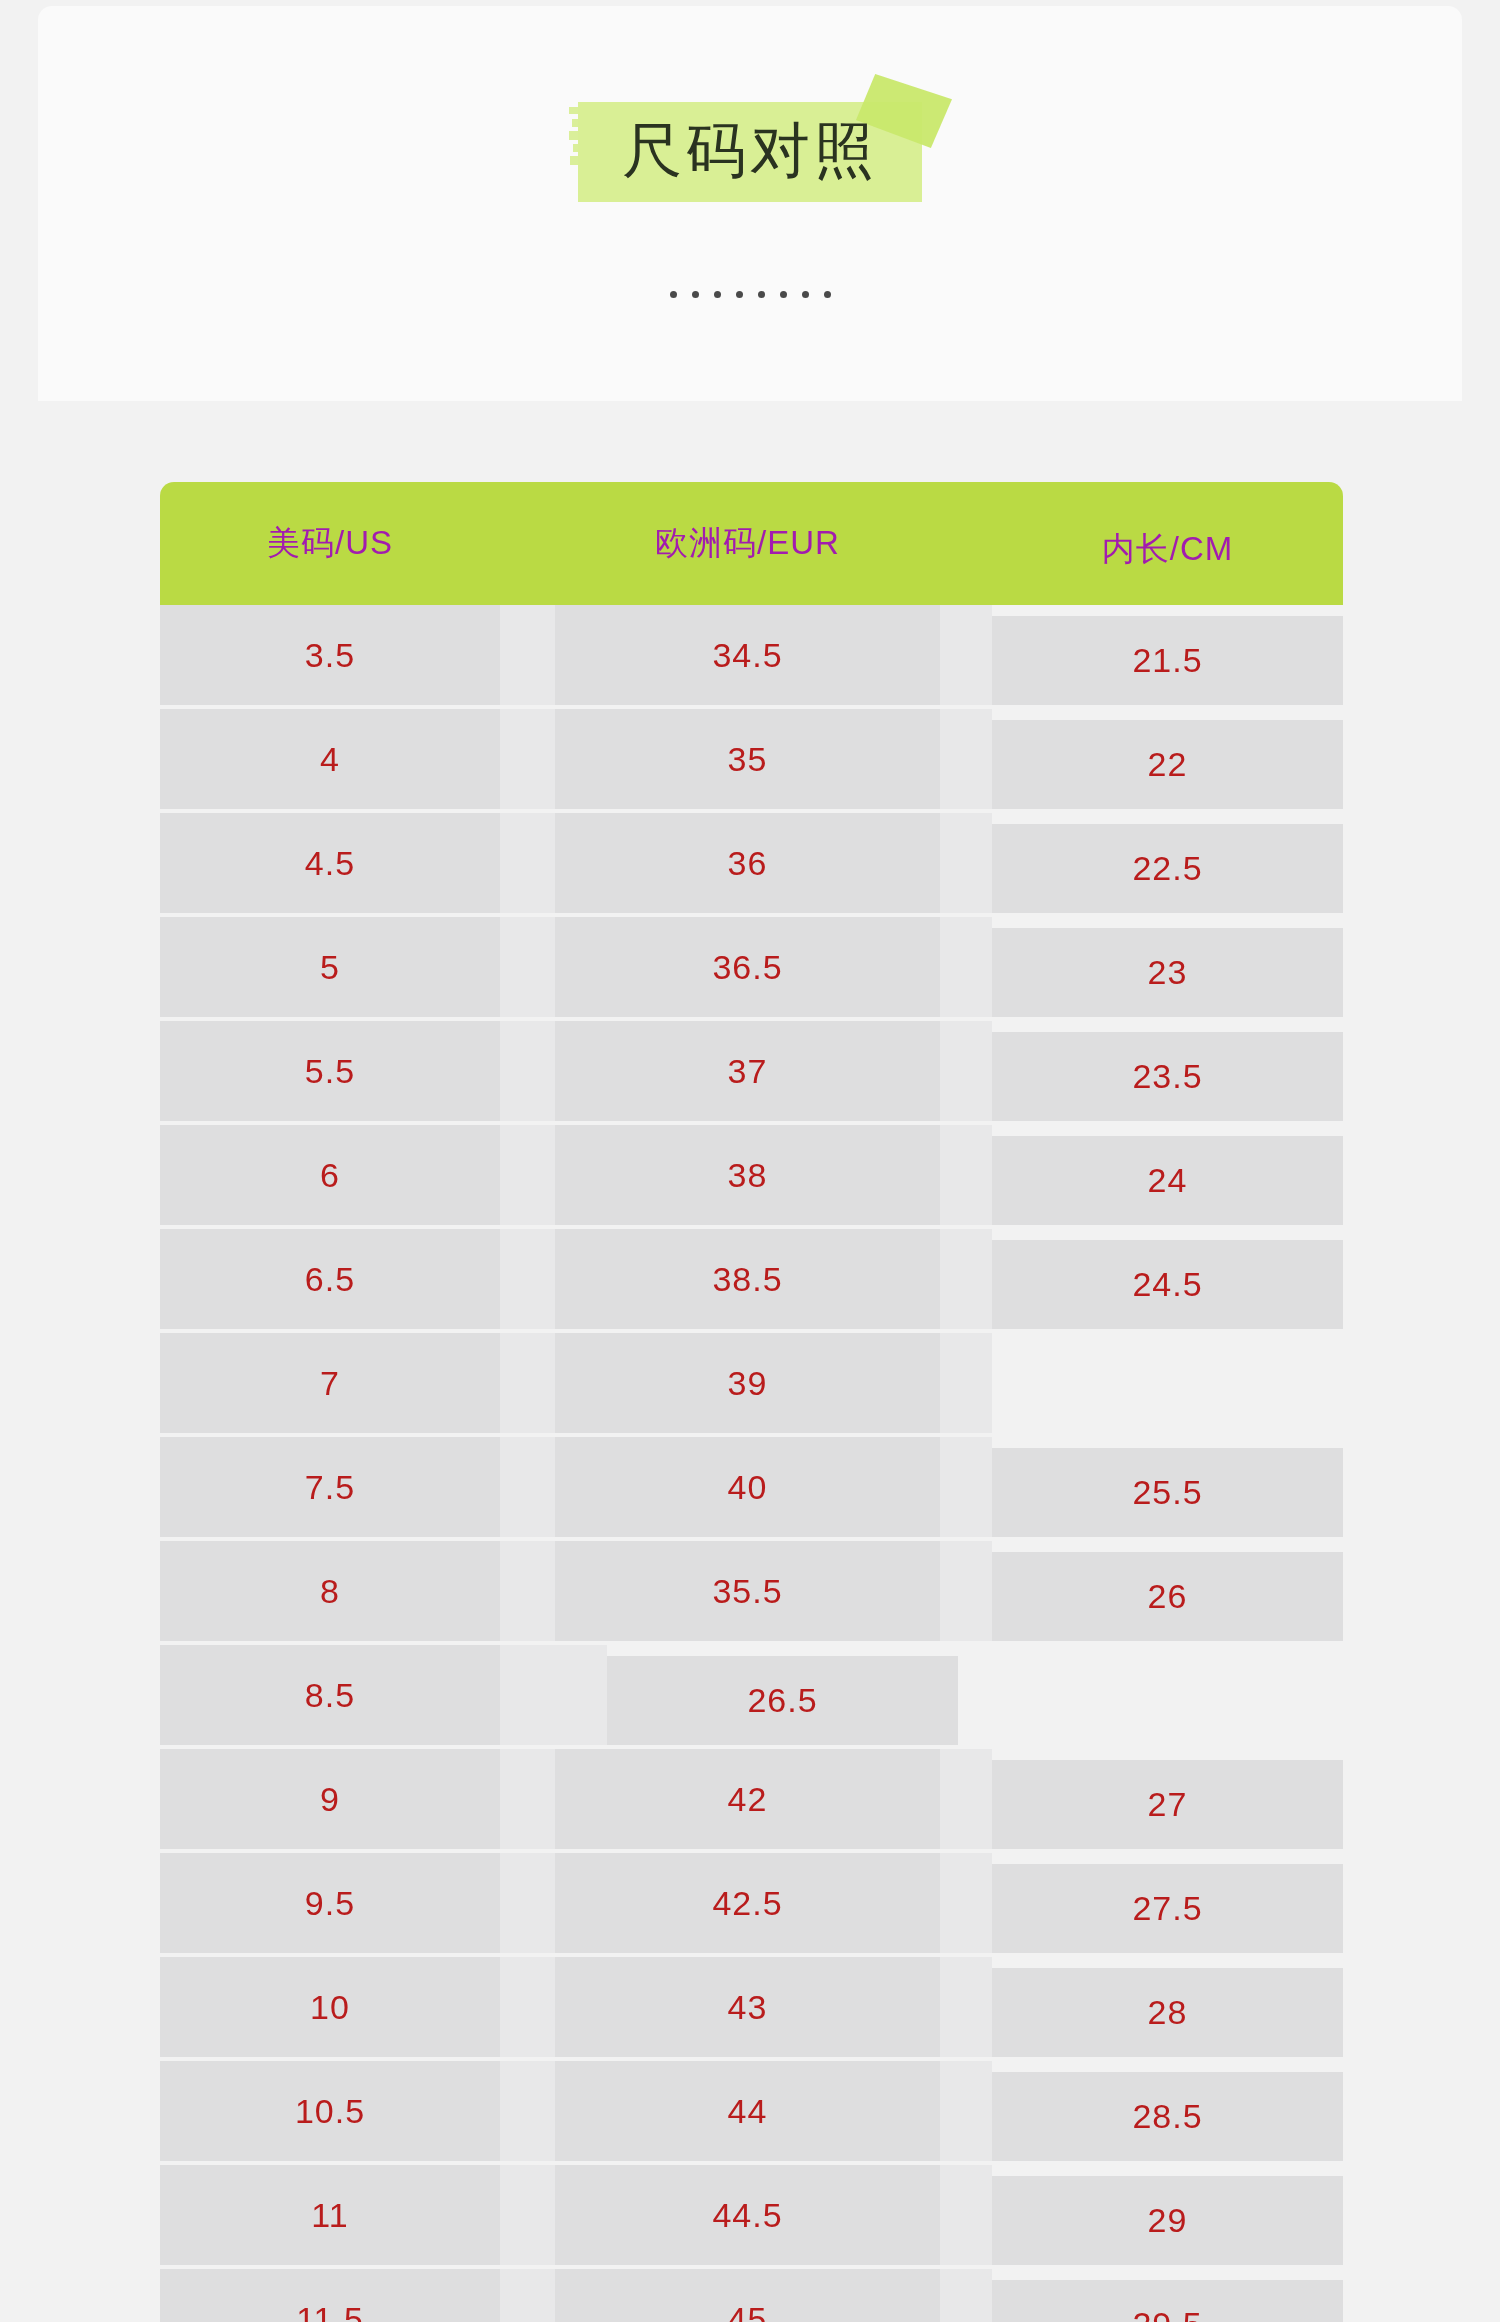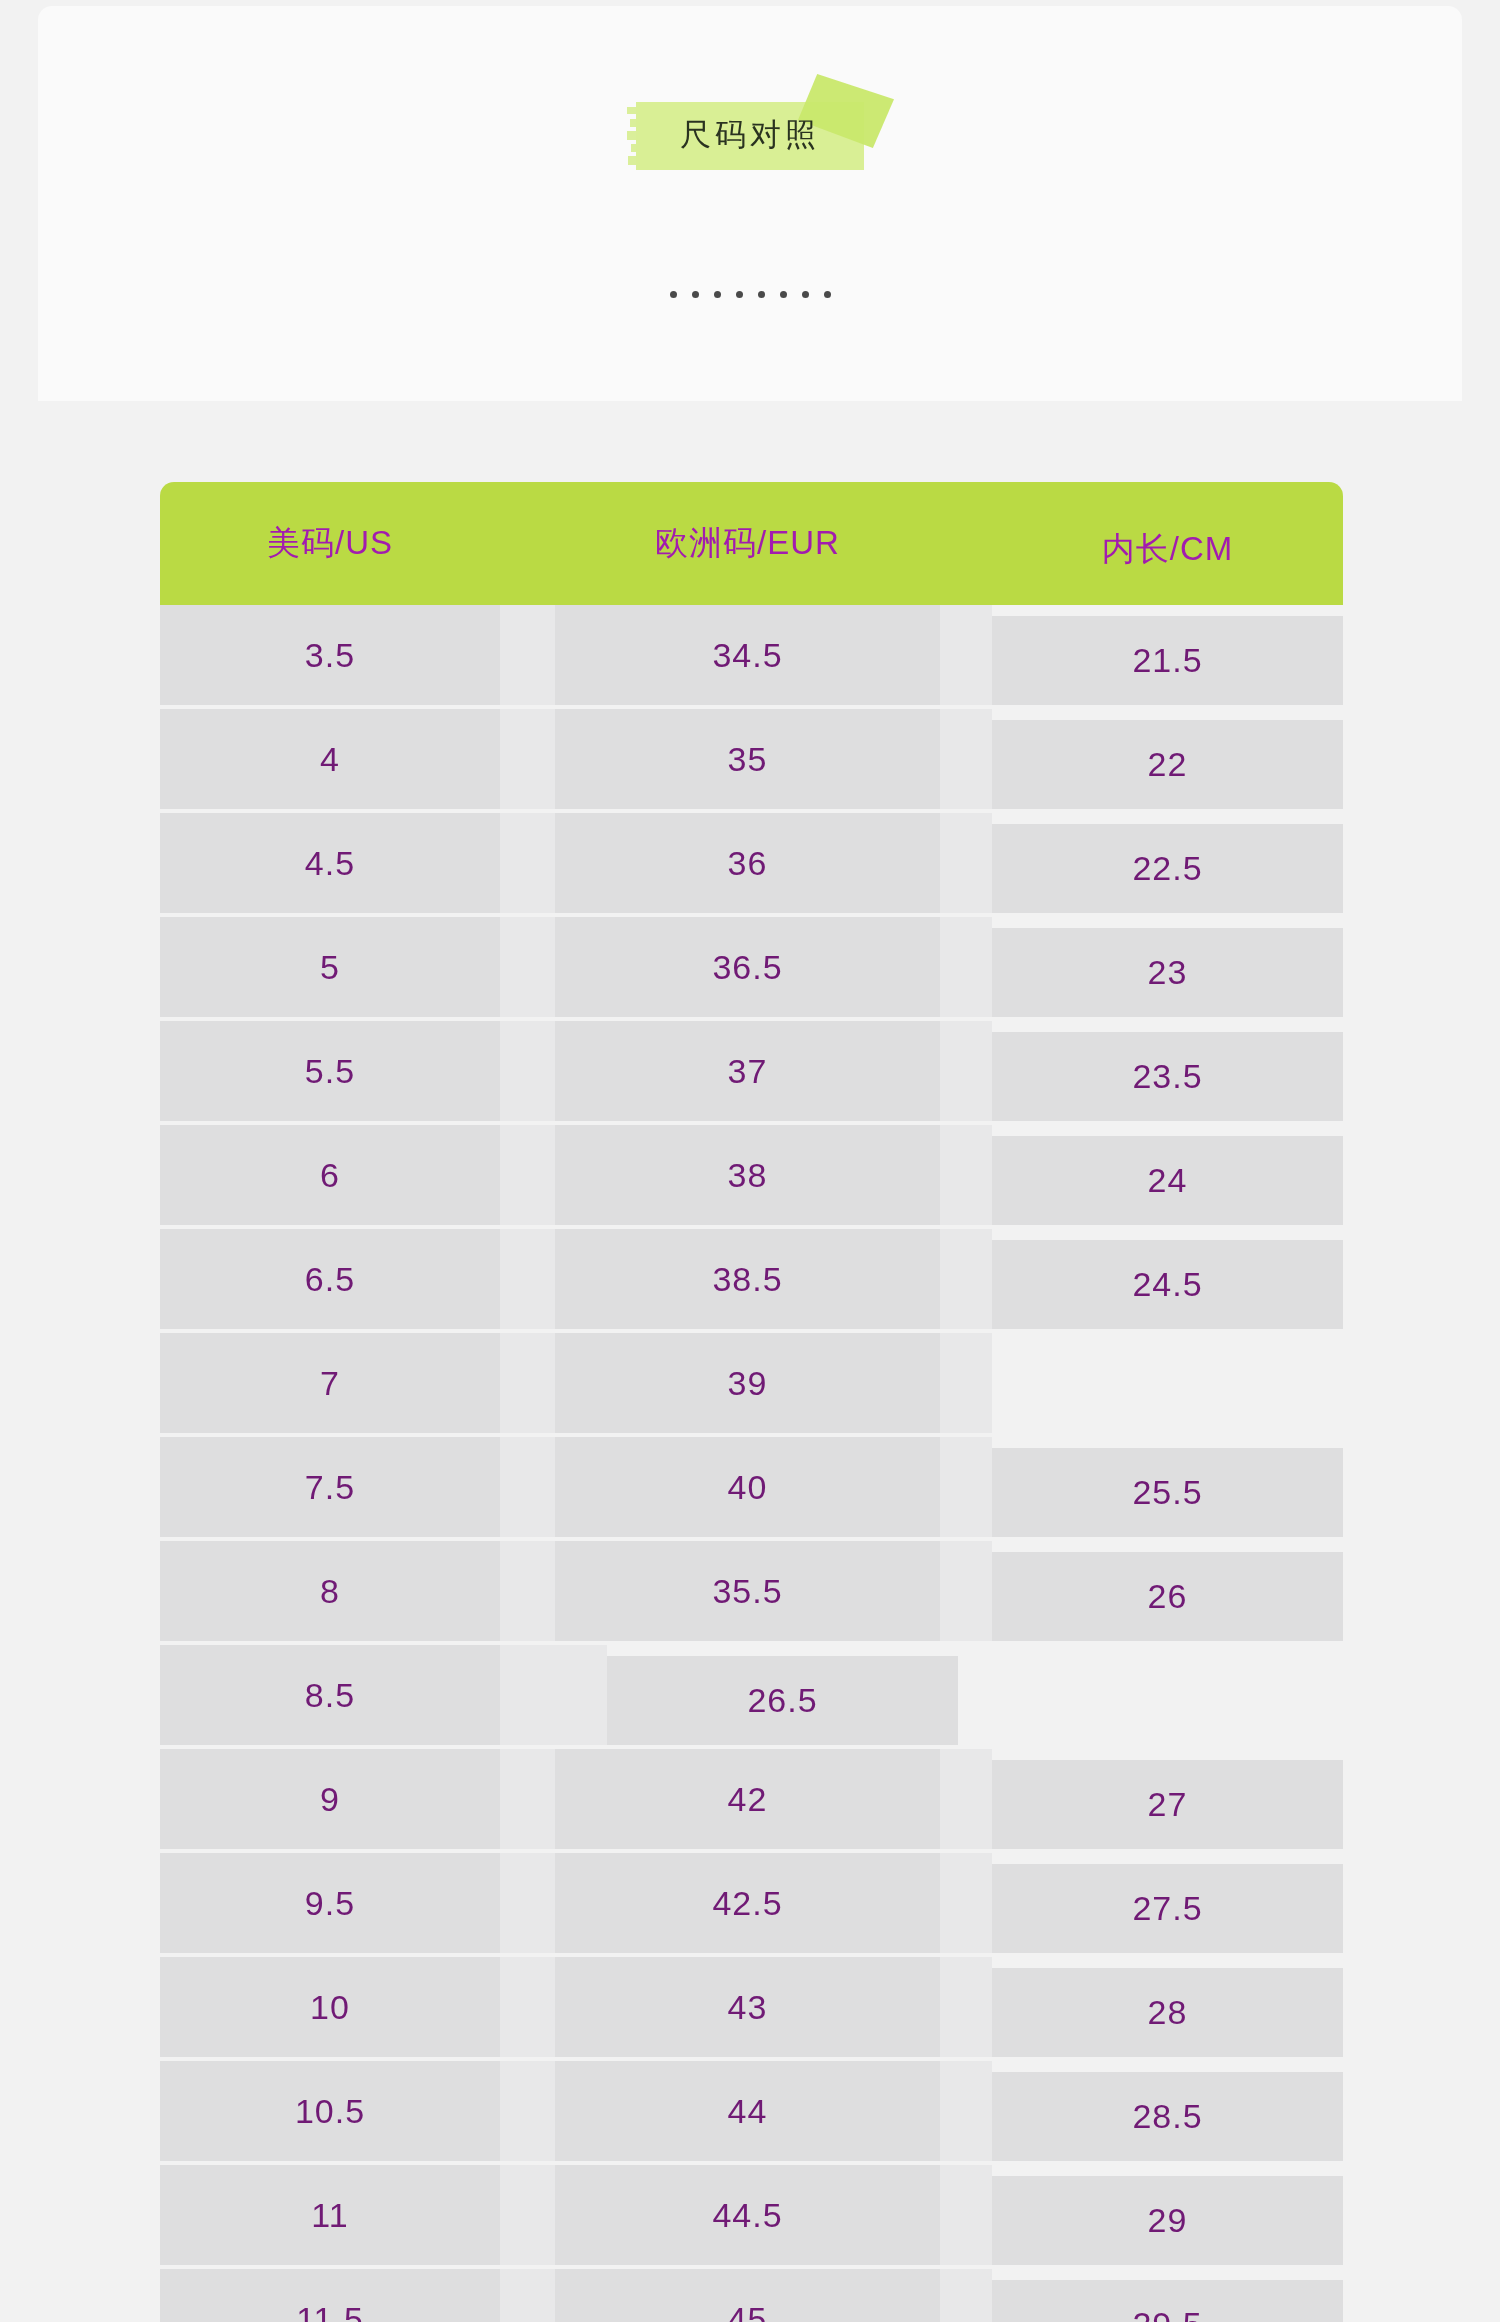--- a/index.html
+++ b/index.html
@@ -50,21 +50,21 @@
   
   .tape-corner{
     position:absolute; right:-30px; top:-28px;
     width:96px; height:74px;
     background:#c9e86c;
     clip-path:polygon(20% 0%, 100% 34%, 78% 100%, 0% 62%);
     opacity:.95;
   }
   .title-text {
     position:relative; z-index:2;
-    font-size:31px; font-weight:400; letter-spacing:4px;
+    font-size:60px; font-weight:400; letter-spacing:4px;
     line-height:1.1; white-space:nowrap;
     color:#2a3320;
   }
 
   
   .dots {
     position:absolute; left:0; right:0; top:285px;
     display:flex; justify-content:center; gap:15px;
   }
   .dots .dot { width:7px; height:7px; border-radius:50%; background:#4a4a4a; }
@@ -86,21 +86,21 @@
   .gap-a { width:55px;  flex:0 0 55px; }
   .col-b { width:385px; flex:0 0 385px; }
   .gap-b { width:52px;  flex:0 0 52px; }
   .col-c { width:351px; flex:0 0 351px;margin-top:11px; }
 
   .tbody { position:relative; }
   .trow { display:flex; height:100px; margin-bottom:4px; }
   .cell {
     display:flex; align-items:center; justify-content:center;
     background:#dededf;
-    color:#701a75; font-size:34px; font-weight:400; letter-spacing:1px;
+    color:#b91c1c; font-size:34px; font-weight:400; letter-spacing:1px;
   }
   .spacer { background:#e8e8e9; height:100%; }
   .trow .gap-a, .trow .gap-b { background:#e8e8e9; }
 </style>
 </head>
 <body>
 
 <div id="page">
 
   <div class="hero-card">

